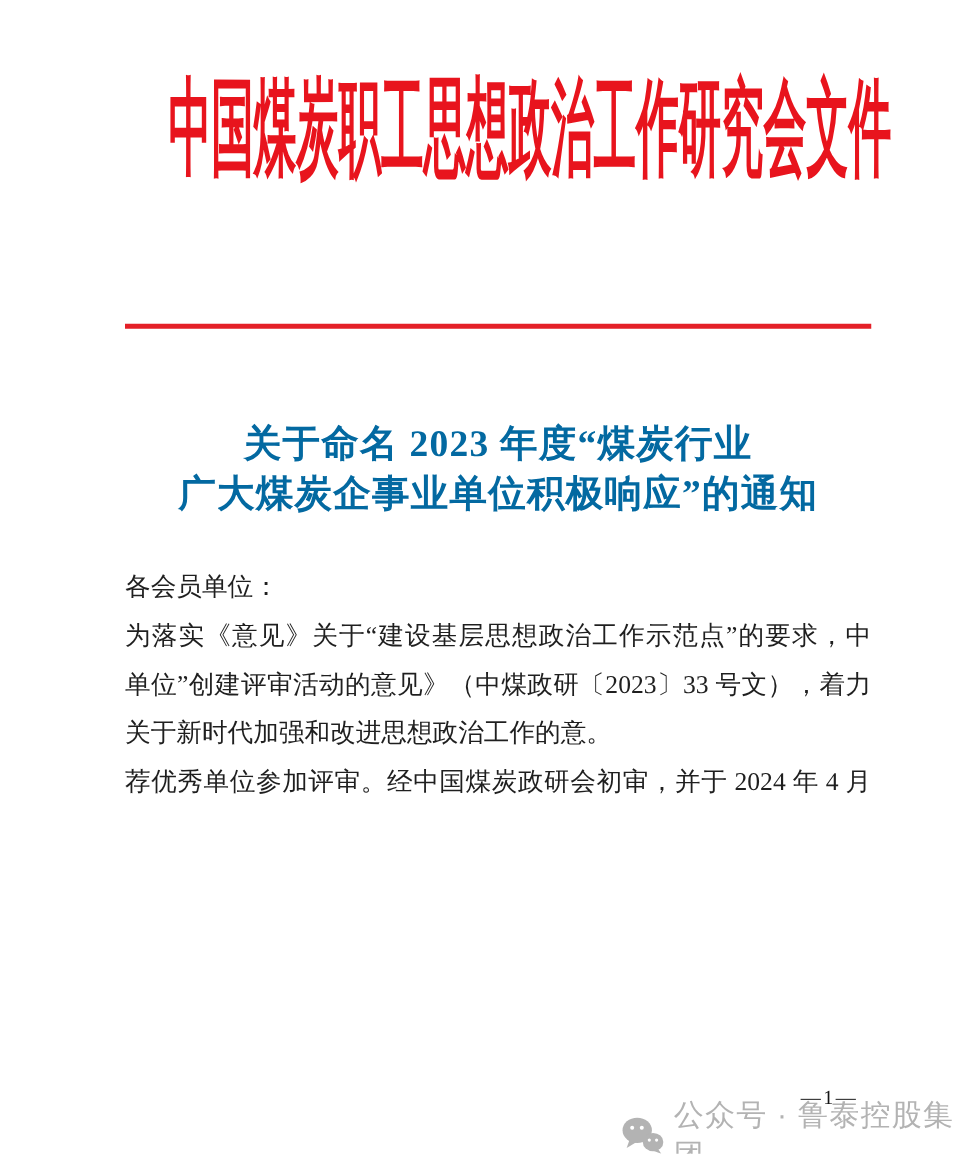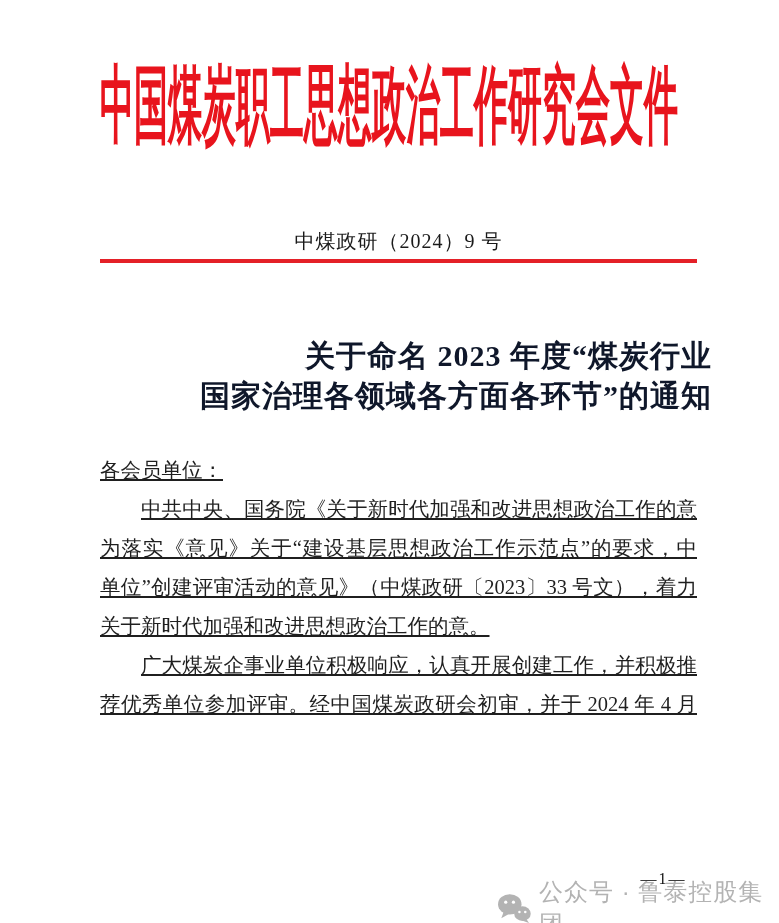--- a/index.html
+++ b/index.html
@@ -8,22 +8,22 @@
     background: #ffffff;
     font-family: "Liberation Serif", "DejaVu Serif", serif;
     position: relative;
     overflow: hidden;
   }
   .page { position: absolute; inset: 0; background: #ffffff; }
 
   
   .org-title {
     position: absolute;
-    left: 100px; width: 597px; top: 64px; height: 88px;
-    display: flex; align-items: flex-start; justify-content: flex-start;
+    left: 116px; width: 597px; top: 64px; height: 88px;
+    display: flex; align-items: flex-start; justify-content: flex-end;
   }
   .org-title .stretch {
     font-size: 34px;
     font-weight: bold;
     color: #e8141d;
     white-space: nowrap;
     line-height: 34px;
     transform: scaleY(2.5);
     transform-origin: center top;
     letter-spacing: 0px;
@@ -40,36 +40,36 @@
 
   .red-rule {
     position: absolute;
     left: 100px; width: 597px; top: 259px; height: 4px;
     background: #e42028;
   }
 
   .doc-title {
     position: absolute;
     left: 85px; width: 627px; top: 336px;
-    text-align: right;
+    text-align: center;
     font-size: 30px;
     font-weight: bold;
-    color: #0f172a;
+    color: #0369a1;
     line-height: 40px;
     letter-spacing: 1px;
   }
 
   .body-text {
     position: absolute;
     left: 100px; width: 597px; top: 451px;
     font-size: 20.5px;
     color: #1f1f1f;
     line-height: 39px;
   }
-  .body-line { height: 39px; white-space: nowrap; text-decoration: underline; }
+  .body-line { height: 39px; white-space: nowrap; }
   .body-line.j {
     white-space: normal;
     text-align: justify;
     text-align-last: justify;
     overflow: hidden;
   }
   .body-line.indent { text-indent: 2em; }
 
   
   .watermark {
@@ -95,36 +95,33 @@
 </style>
 </head>
 <body>
 
 <div class="page">
 
   <div class="org-title">
     <div class="stretch">中国煤炭职工思想政治工作研究会文件</div>
   </div>
 
-  <div class="doc-number">中煤政研（2024）9 号</div>
 
   <div class="red-rule"></div>
 
   <div class="doc-title">
     <div>关于命名 2023 年度“煤炭行业</div>
-    <div>国家治理各领域各方面各环节”的通知</div>
+    <div>广大煤炭企事业单位积极响应”的通知</div>
   </div>
 
   <div class="body-text">
     <div class="body-line">各会员单位：</div>
-    <div class="body-line j indent">中共中央、国务院《关于新时代加强和改进思想政治工作的意</div>
     <div class="body-line j">为落实《意见》关于“建设基层思想政治工作示范点”的要求，中</div>
     <div class="body-line j">单位”创建评审活动的意见》（中煤政研〔2023〕33 号文），着力在</div>
     <div class="body-line">关于新时代加强和改进思想政治工作的意。</div>
-    <div class="body-line j indent">广大煤炭企事业单位积极响应，认真开展创建工作，并积极推</div>
     <div class="body-line j">荐优秀单位参加评审。经中国煤炭政研会初审，并于 2024 年 4 月 23</div>
   </div>
 
   <div class="watermark">
     <span>
       <svg width="34" height="31" viewBox="0 0 36 33">
         <ellipse cx="13.5" cy="12" rx="12.5" ry="10.8" fill="#b3b3b3"></ellipse>
         <path d="M7 20 L4.5 27 L13 22 Z" fill="#b3b3b3"></path>
         <circle cx="9.2" cy="9.8" r="1.7" fill="#ffffff"></circle>
         <circle cx="17.4" cy="9.8" r="1.7" fill="#ffffff"></circle>

